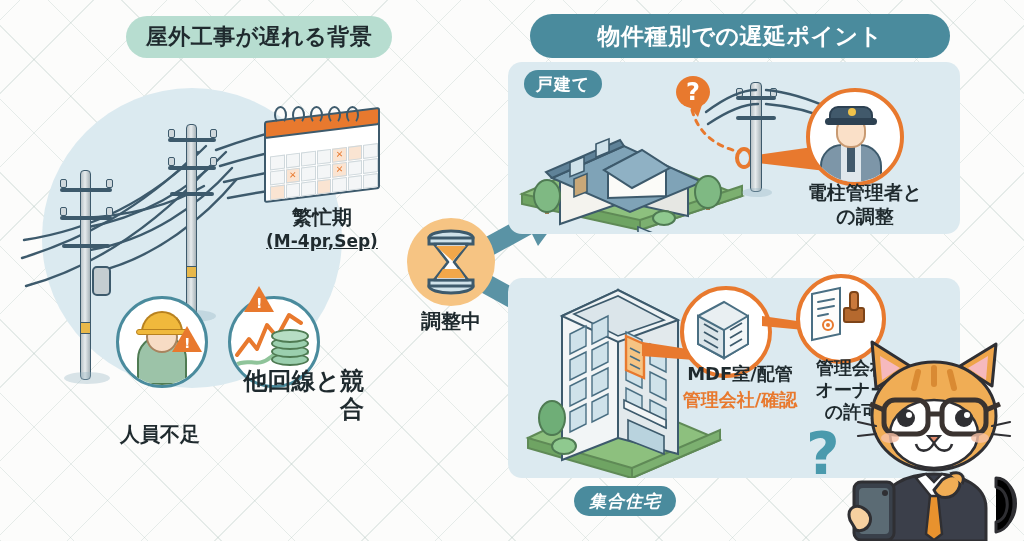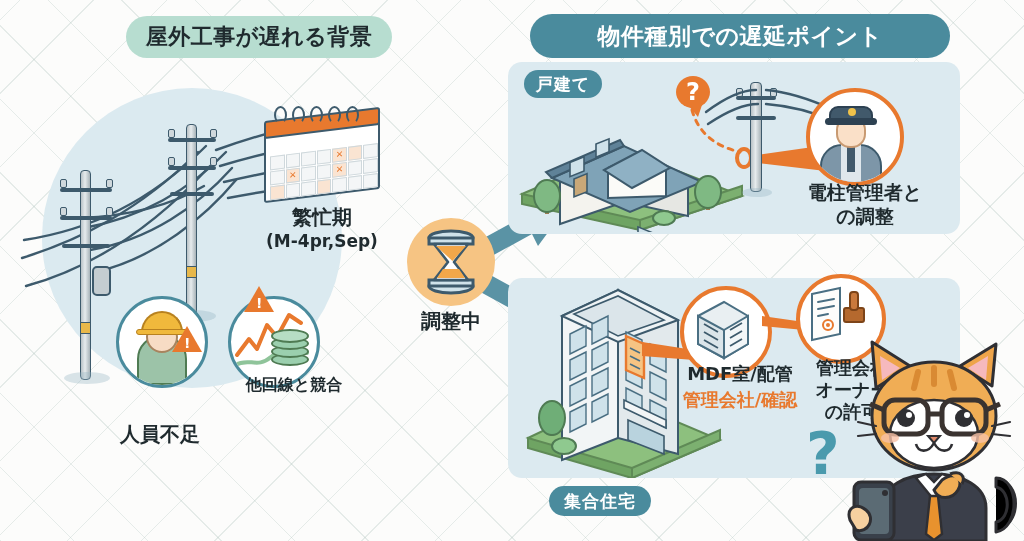--- a/index.html
+++ b/index.html
@@ -167,21 +167,21 @@
       </div>
     </div>
     <div class="cal-top"></div>
     <div class="cal-spiral" style="left:16px;"></div>
     <div class="cal-spiral" style="left:34px;"></div>
     <div class="cal-spiral" style="left:52px;"></div>
     <div class="cal-spiral" style="left:70px;"></div>
     <div class="cal-spiral" style="left:88px;"></div>
   </div>
   <div class="lbl" style="left:250px;top:206px;width:144px;font-size:20px;">繁忙期</div>
-  <div class="lbl" style="left:244px;top:232px;width:156px;font-size:17px;">(M-4pr,Sep)</div>
+  <div class="lbl" style="left:244px;top:232px;width:156px;font-size:17px;text-decoration:underline;">(M-4pr,Sep)</div>
 
   <div class="ico-circle" style="left:116px;top:296px;width:86px;height:86px;">
     <div class="abs" style="left:18px;top:36px;width:50px;height:50px;border-radius:24px 24px 0 0;background:#9cc3a8;border:2px solid #4f7b53;box-sizing:border-box;"></div>
     <div class="abs" style="left:27px;top:22px;width:32px;height:32px;border-radius:50%;background:#f7dcc4;border:2px solid #a8845f;box-sizing:border-box;"></div>
     <div class="abs" style="left:22px;top:12px;width:42px;height:22px;border-radius:21px 21px 0 0;background:#f0b93c;border:2px solid #b8811f;box-sizing:border-box;"></div>
     <div class="abs" style="left:17px;top:30px;width:52px;height:6px;border-radius:3px;background:#f0b93c;border:1.6px solid #b8811f;box-sizing:border-box;"></div>
   </div>
   <div class="warn-tri" style="left:172px;top:326px;"></div>
   <div class="lbl" style="left:108px;top:390px;width:104px;font-size:20px;margin-top:33px;">人員不足</div>
 
@@ -191,21 +191,21 @@
       <path d="M4 66 C 18 58, 26 70, 40 58 S 62 48, 76 54" fill="none" stroke="#8fc49a" stroke-width="4" stroke-linecap="round"></path>
     </svg>
     <div class="abs" style="left:40px;top:32px;width:38px;height:38px;">
       <div class="abs" style="left:0;top:22px;width:38px;height:13px;border-radius:50%;background:#9bcfae;border:2px solid #4f7b53;box-sizing:border-box;"></div>
       <div class="abs" style="left:0;top:14px;width:38px;height:13px;border-radius:50%;background:#9bcfae;border:2px solid #4f7b53;box-sizing:border-box;"></div>
       <div class="abs" style="left:0;top:6px;width:38px;height:13px;border-radius:50%;background:#9bcfae;border:2px solid #4f7b53;box-sizing:border-box;"></div>
       <div class="abs" style="left:0;top:-2px;width:38px;height:14px;border-radius:50%;background:#b6ddc4;border:2px solid #4f7b53;box-sizing:border-box;"></div>
     </div>
   </div>
   <div class="warn-tri" style="left:244px;top:286px;"></div>
-  <div class="lbl" style="left:224px;top:376px;width:140px;font-size:16px;">他回線と競合</div>
+  <div class="lbl" style="left:224px;top:368px;width:140px;font-size:24px;text-align:right;">他回線と競合</div>
 
   <svg class="abs" style="left:396px;top:176px;" width="190" height="180">
     <g fill="#5a93a5">
       <path d="M44 86 L128 40 L122 28 L170 32 L142 70 L136 58 L52 104 Z"></path>
       <path d="M48 96 L132 142 L126 154 L174 150 L146 112 L140 124 L56 78 Z"></path>
     </g>
   </svg>
   <div class="abs" id="hg-circle">
     <svg width="88" height="88">
       <g stroke="#3d5a6c" stroke-width="3" fill="#cfe2ea">
@@ -365,21 +365,21 @@
       <circle cx="28" cy="47" r="5" fill="none" stroke="#e8792e" stroke-width="2"></circle>
       <circle cx="28" cy="47" r="2" fill="#e8792e"></circle>
       <rect x="44" y="30" width="20" height="14" rx="2" fill="#b5692e" stroke="#7d4418" stroke-width="2"></rect>
       <rect x="50" y="14" width="8" height="18" rx="3" fill="#c9793c" stroke="#7d4418" stroke-width="2"></rect>
     </svg>
   </div>
   <div class="lbl" style="left:798px;top:358px;width:108px;font-size:18px;">管理会社</div>
   <div class="lbl" style="left:798px;top:380px;width:108px;font-size:18px;">オーナー</div>
   <div class="lbl" style="left:798px;top:402px;width:108px;font-size:18px;">の許可</div>
 
-  <div class="tag" style="left:549px;top:486px;width:102px;height:30px;">集合住宅</div>
+  <div class="tag" style="left:574px;top:486px;width:102px;height:30px;font-style:italic;">集合住宅</div>
 
   <div class="qmark" style="left:806px;top:420px;font-size:58px;">?</div>
 
   <div class="abs" id="cat">
     <svg width="178" height="211" viewBox="0 0 178 211">
 
       <path d="M150 150 C 176 150, 176 196, 150 200" fill="none" stroke="#2f2f33" stroke-width="3"></path>
       <path d="M150 150 C 172 150, 172 194, 150 198" fill="#eda martial"></path>
       <path d="M151 152 C 170 152, 170 192, 151 196 C 163 190, 163 158, 151 152 Z" fill="#f2a martial"></path>
       <path d="M151 151 C 171 151, 171 194, 151 198 L151 190 C 163 187, 163 160, 151 158 Z" fill="#f0a košar"></path>

